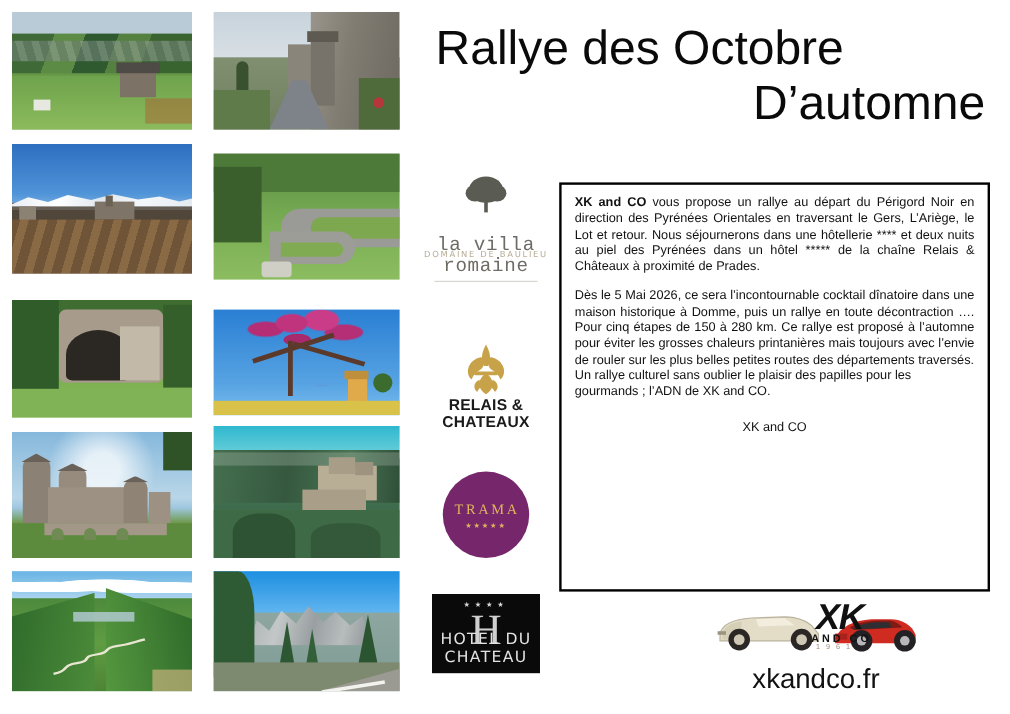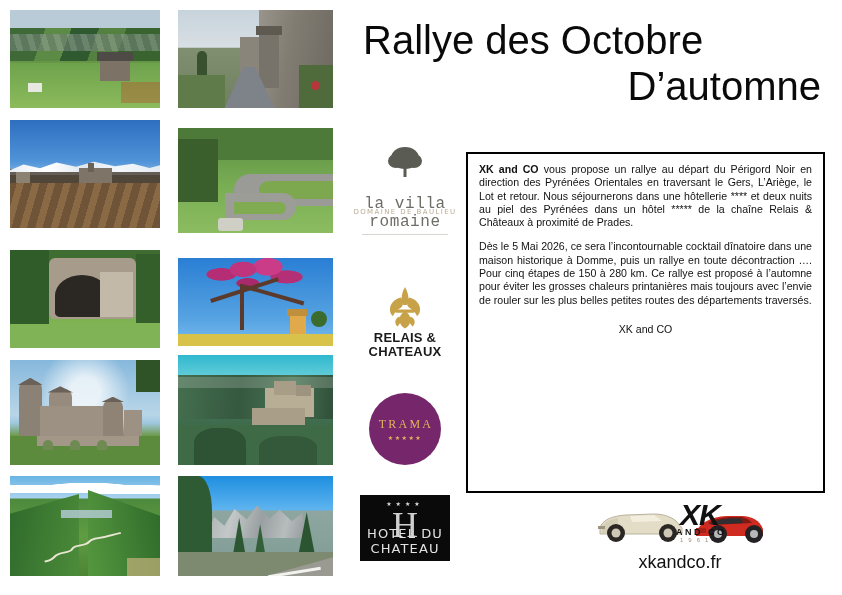--- a/index.html
+++ b/index.html
@@ -203,21 +203,21 @@
   .xk-year {
     position: absolute;
     left: 84px; top: 39px;
     font-family: "Liberation Sans", sans-serif;
     font-size: 6px;
     letter-spacing: 5px;
     color: #a08a7a;
   }
   #site-url {
     font-family: "Liberation Sans", sans-serif;
-    font-size: 18px;
+    font-size: 23px;
     color: #111;
     margin-top: 6px;
   }
 </style>
 </head>
 <body>
 
 <div id="photo-grid">
 
   <div class="photo" style="left:10px;top:10px;width:150px;height:98px;background:linear-gradient(#b9cbd6,#b9cbd6 26%,#4a7a3c 27%,#6fa04a 62%,#7fae55 100%);">
@@ -424,20 +424,21 @@
       <div class="hdc-h">H</div>
       <div class="hdc-name">HOTEL DU CHATEAU</div>
     </div>
   </div>
 
 </div>
 
 <div id="letter-box">
   <p><b>XK and CO</b><span> vous propose un rallye au départ du Périgord Noir en direction des Pyrénées Orientales en traversant le Gers, L’Ariège, le Lot et retour.  Nous séjournerons dans une hôtellerie **** et deux nuits au piel des Pyrénées dans un hôtel ***** de la chaîne Relais &amp; Châteaux à proximité de Prades.</span></p>
   <p>Dès le 5 Mai 2026, ce sera l’incontournable cocktail dînatoire dans une maison historique à Domme, puis un rallye en toute décontraction …. Pour cinq étapes de 150 à 280 km. Ce rallye est proposé à l’automne pour éviter les grosses chaleurs printanières mais toujours avec l’envie de rouler sur les plus belles petites routes des départements traversés.</p>
+  <p class="nojust" style="margin-top:-11px;">Un rallye culturel sans oublier le plaisir des papilles pour les gourmands ; l’ADN de XK and CO.</p>
   <p class="sig">XK and CO</p>
 </div>
 
 <div id="footer-brand">
   <div id="xk-logo">
 
     <svg width="168" height="48" viewBox="0 0 168 48" style="position:absolute;left:0;top:0;">
       <g>
         <path d="M4,30 C6,22 16,18 30,17 L58,16 C66,16 74,18 80,23 L86,30 L86,36 L4,36 Z" fill="#e3ddc8" stroke="#b9b29c" stroke-width="1"></path>
         <path d="M34,18 L58,17 L66,23 L36,24 Z" fill="#f2eddd"></path>

